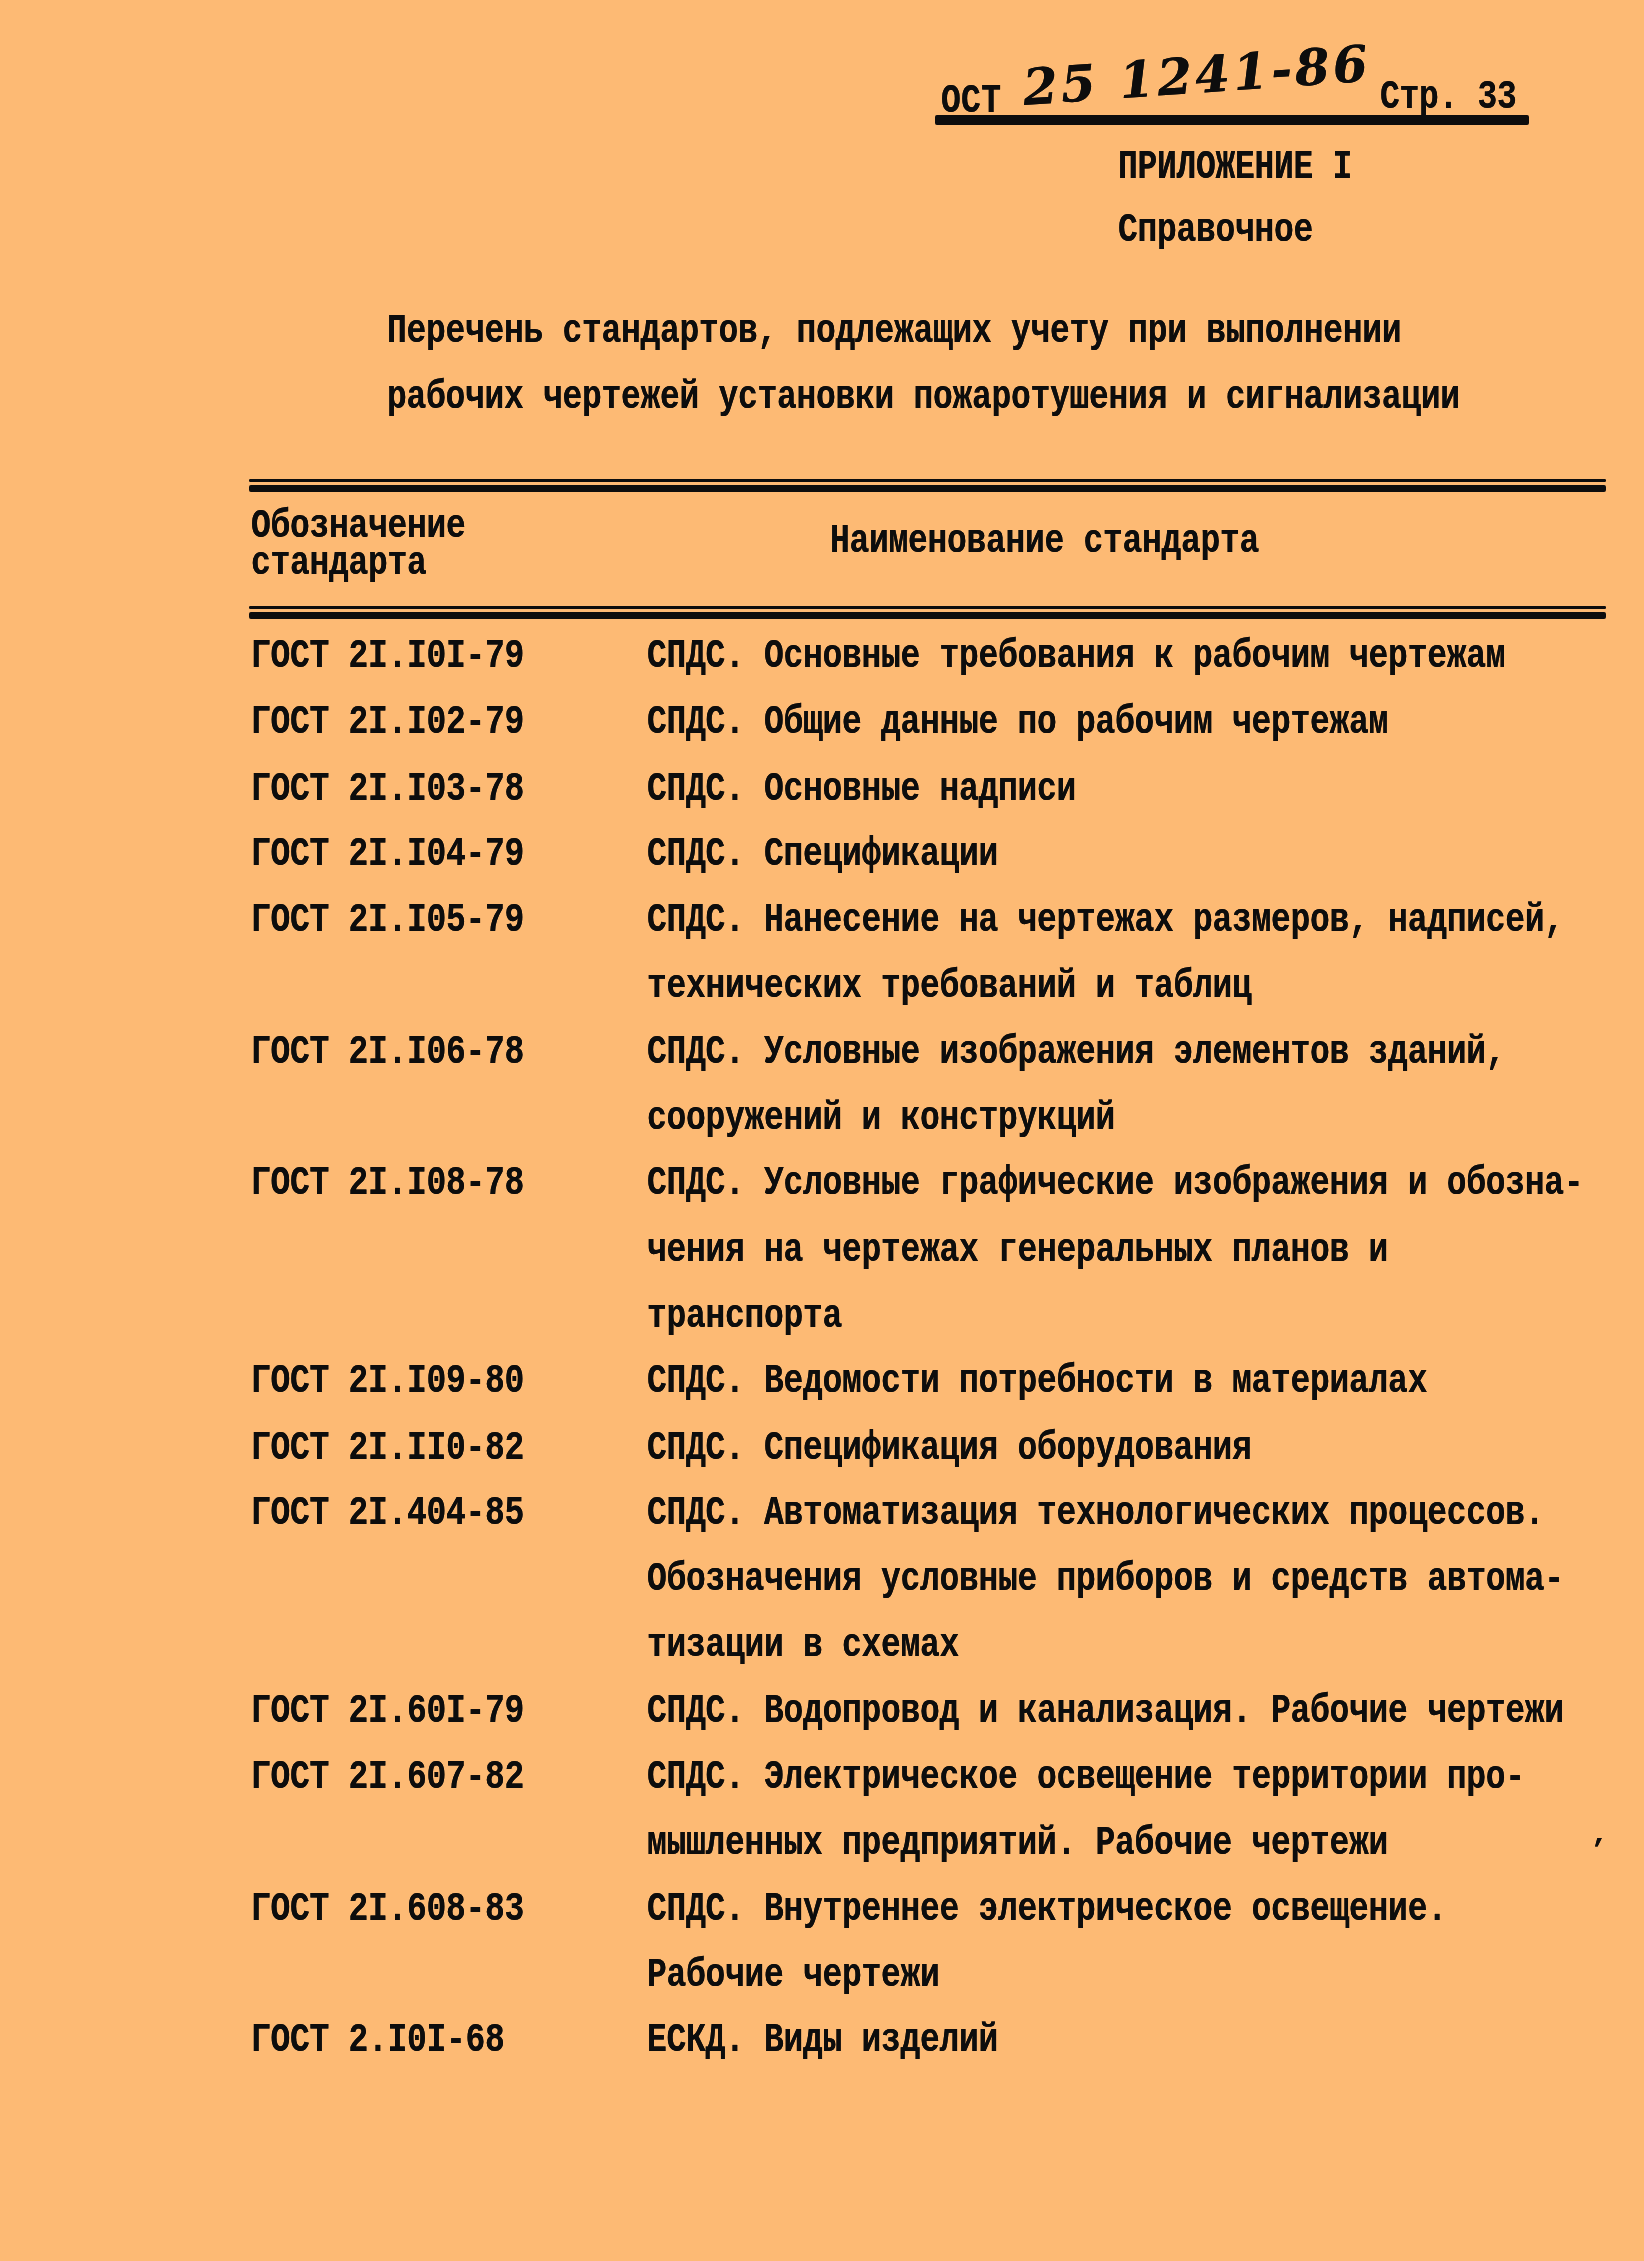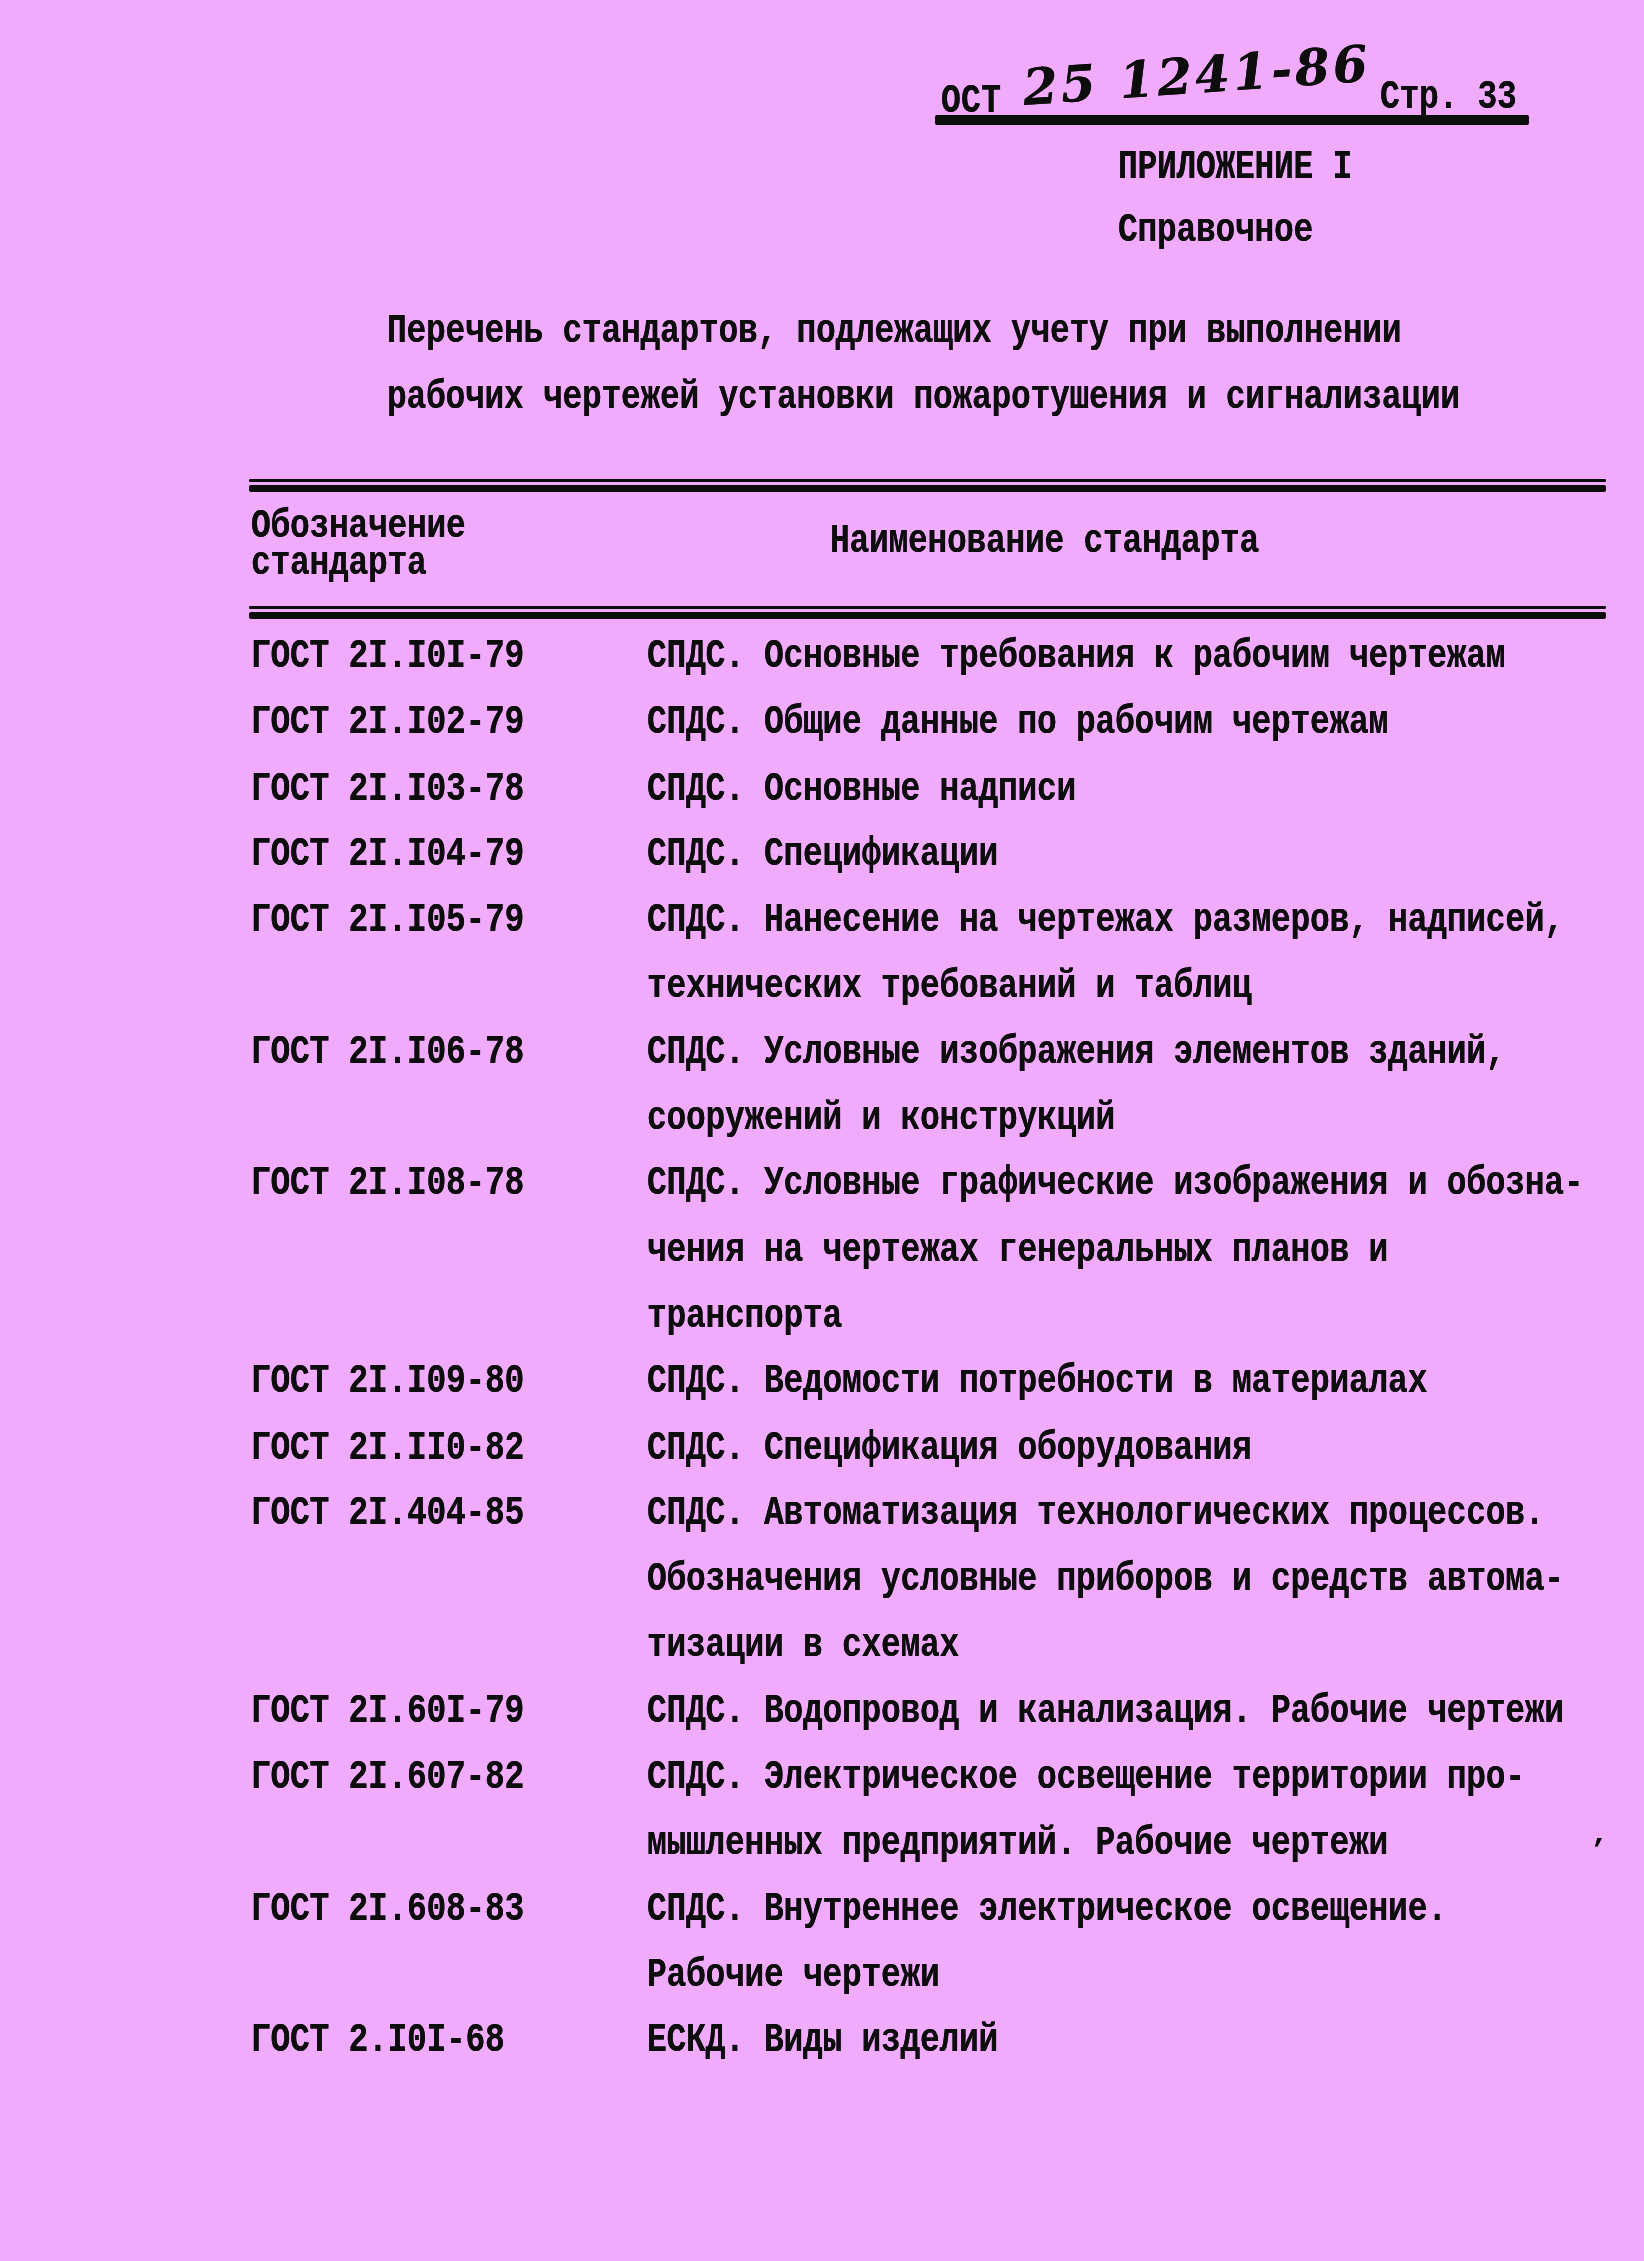--- a/index.html
+++ b/index.html
@@ -1,19 +1,19 @@
 <!DOCTYPE html>
 <html style="font-size:10.3px"><head>
 <meta charset="utf-8">
 <style>
   html,body{margin:0;padding:0;background:#e8e8e8;}
   .page{
     position:relative;
     width:1644px;height:2261px;
-    background:#f0abfc;
+    background:#fdba74;
     font-family:"Liberation Mono","DejaVu Sans Mono",monospace;
     font-weight:700;
     color:#0d0d0d;
     overflow:hidden;
   }
   
   .tw{
     position:absolute;
     font-size:33px;
     line-height:1;

